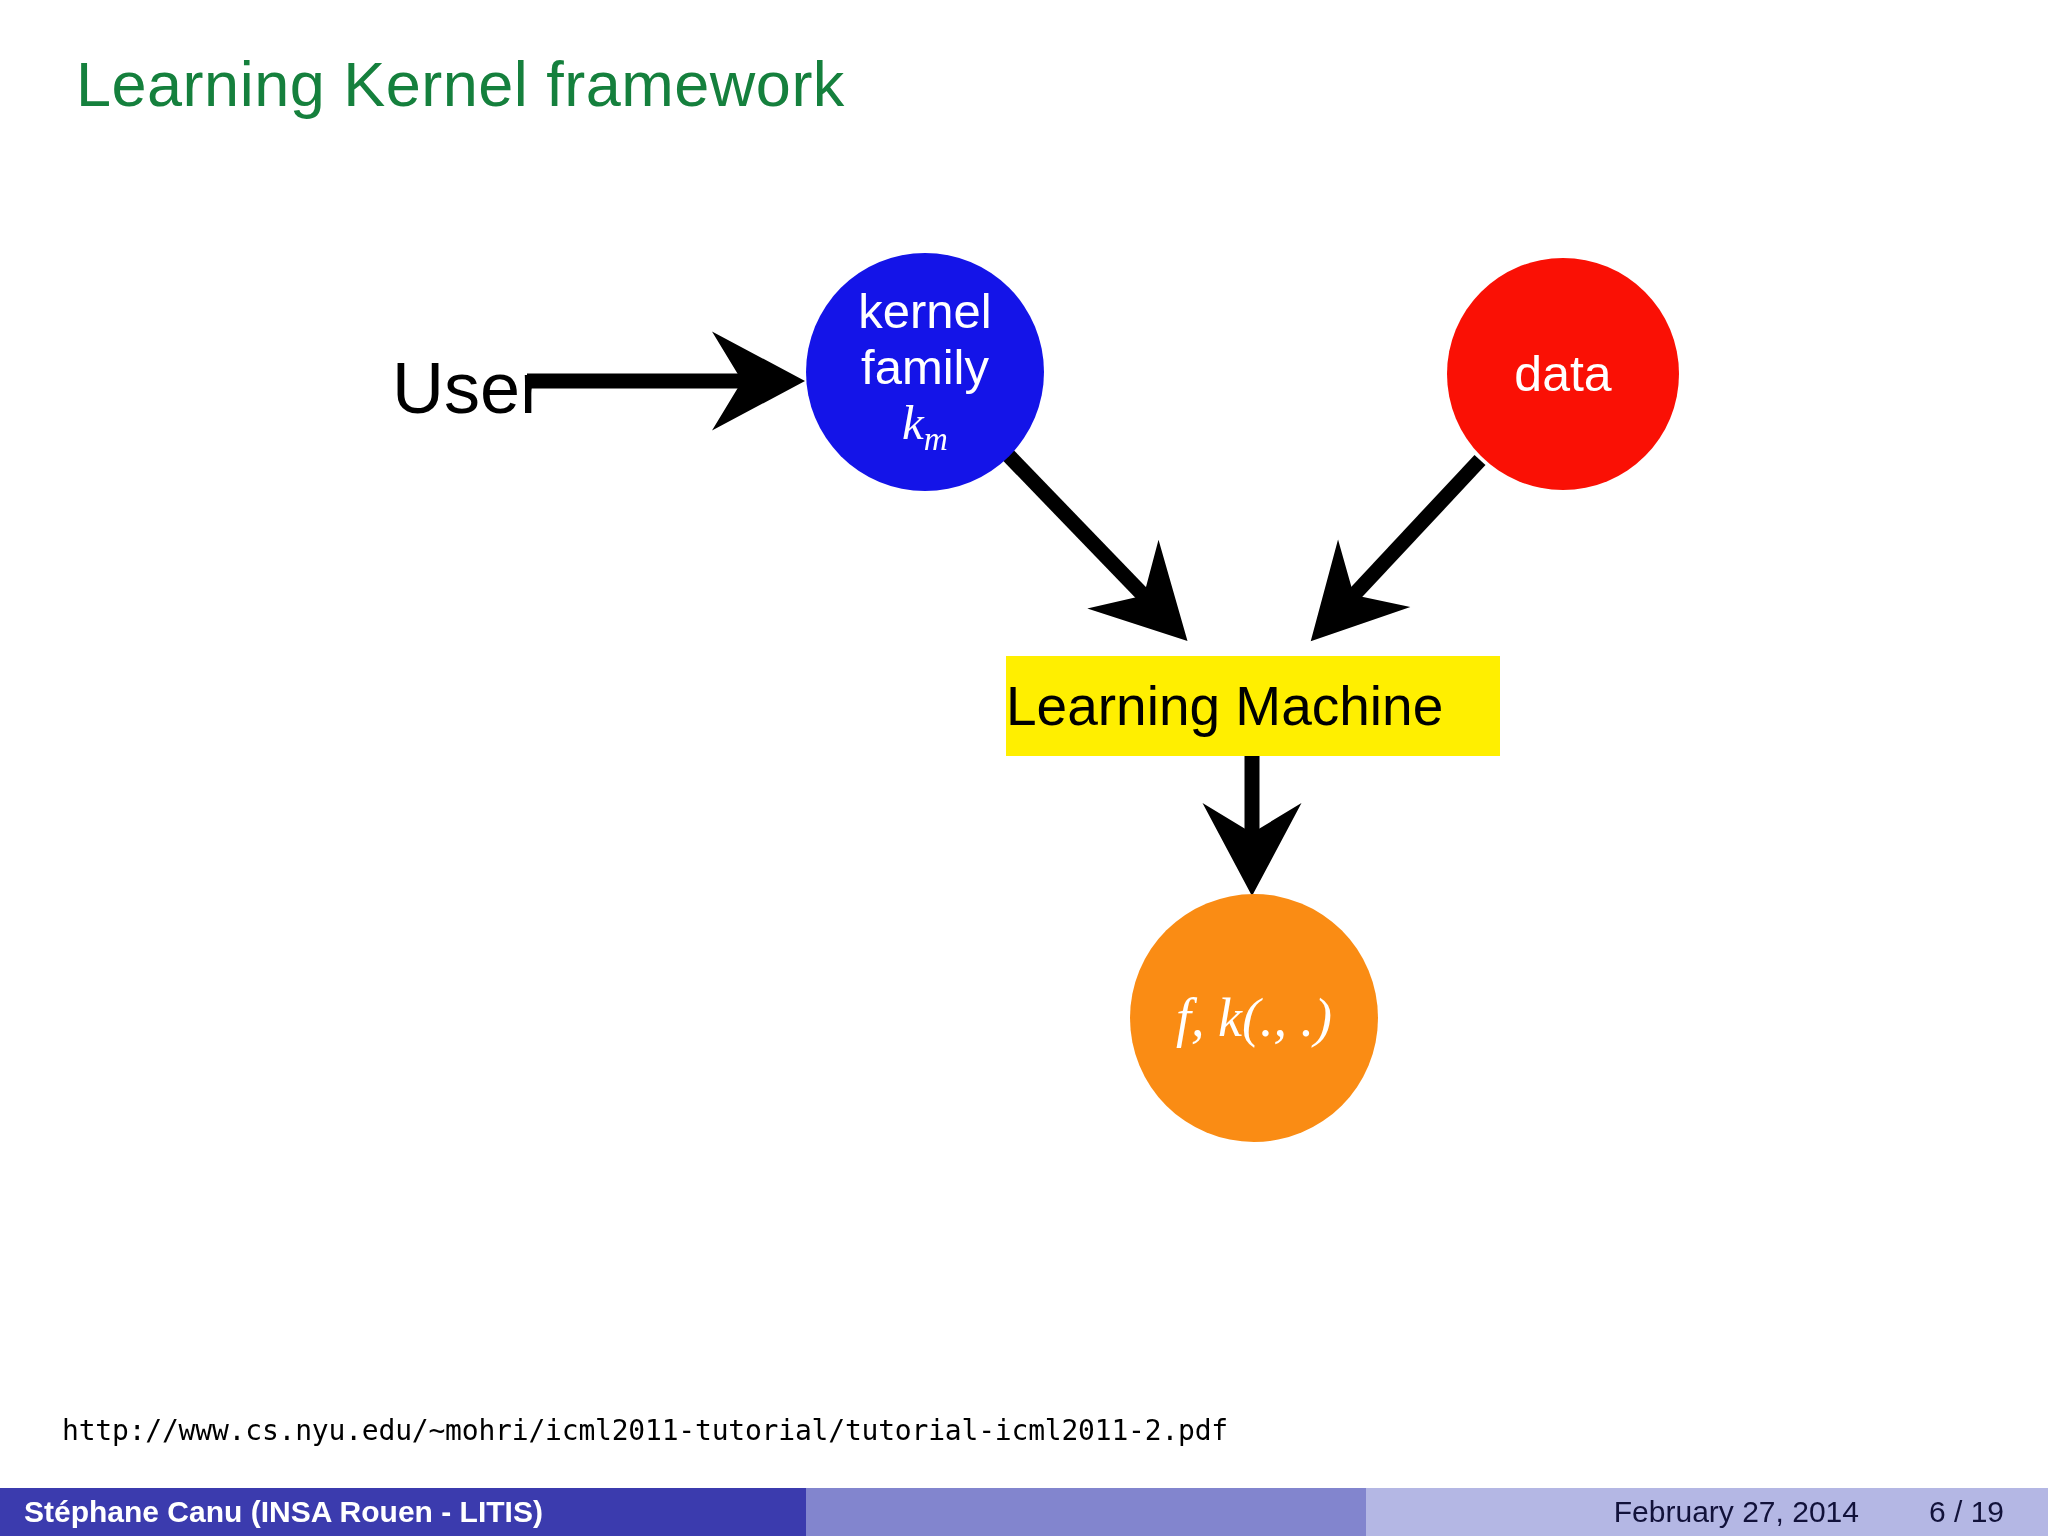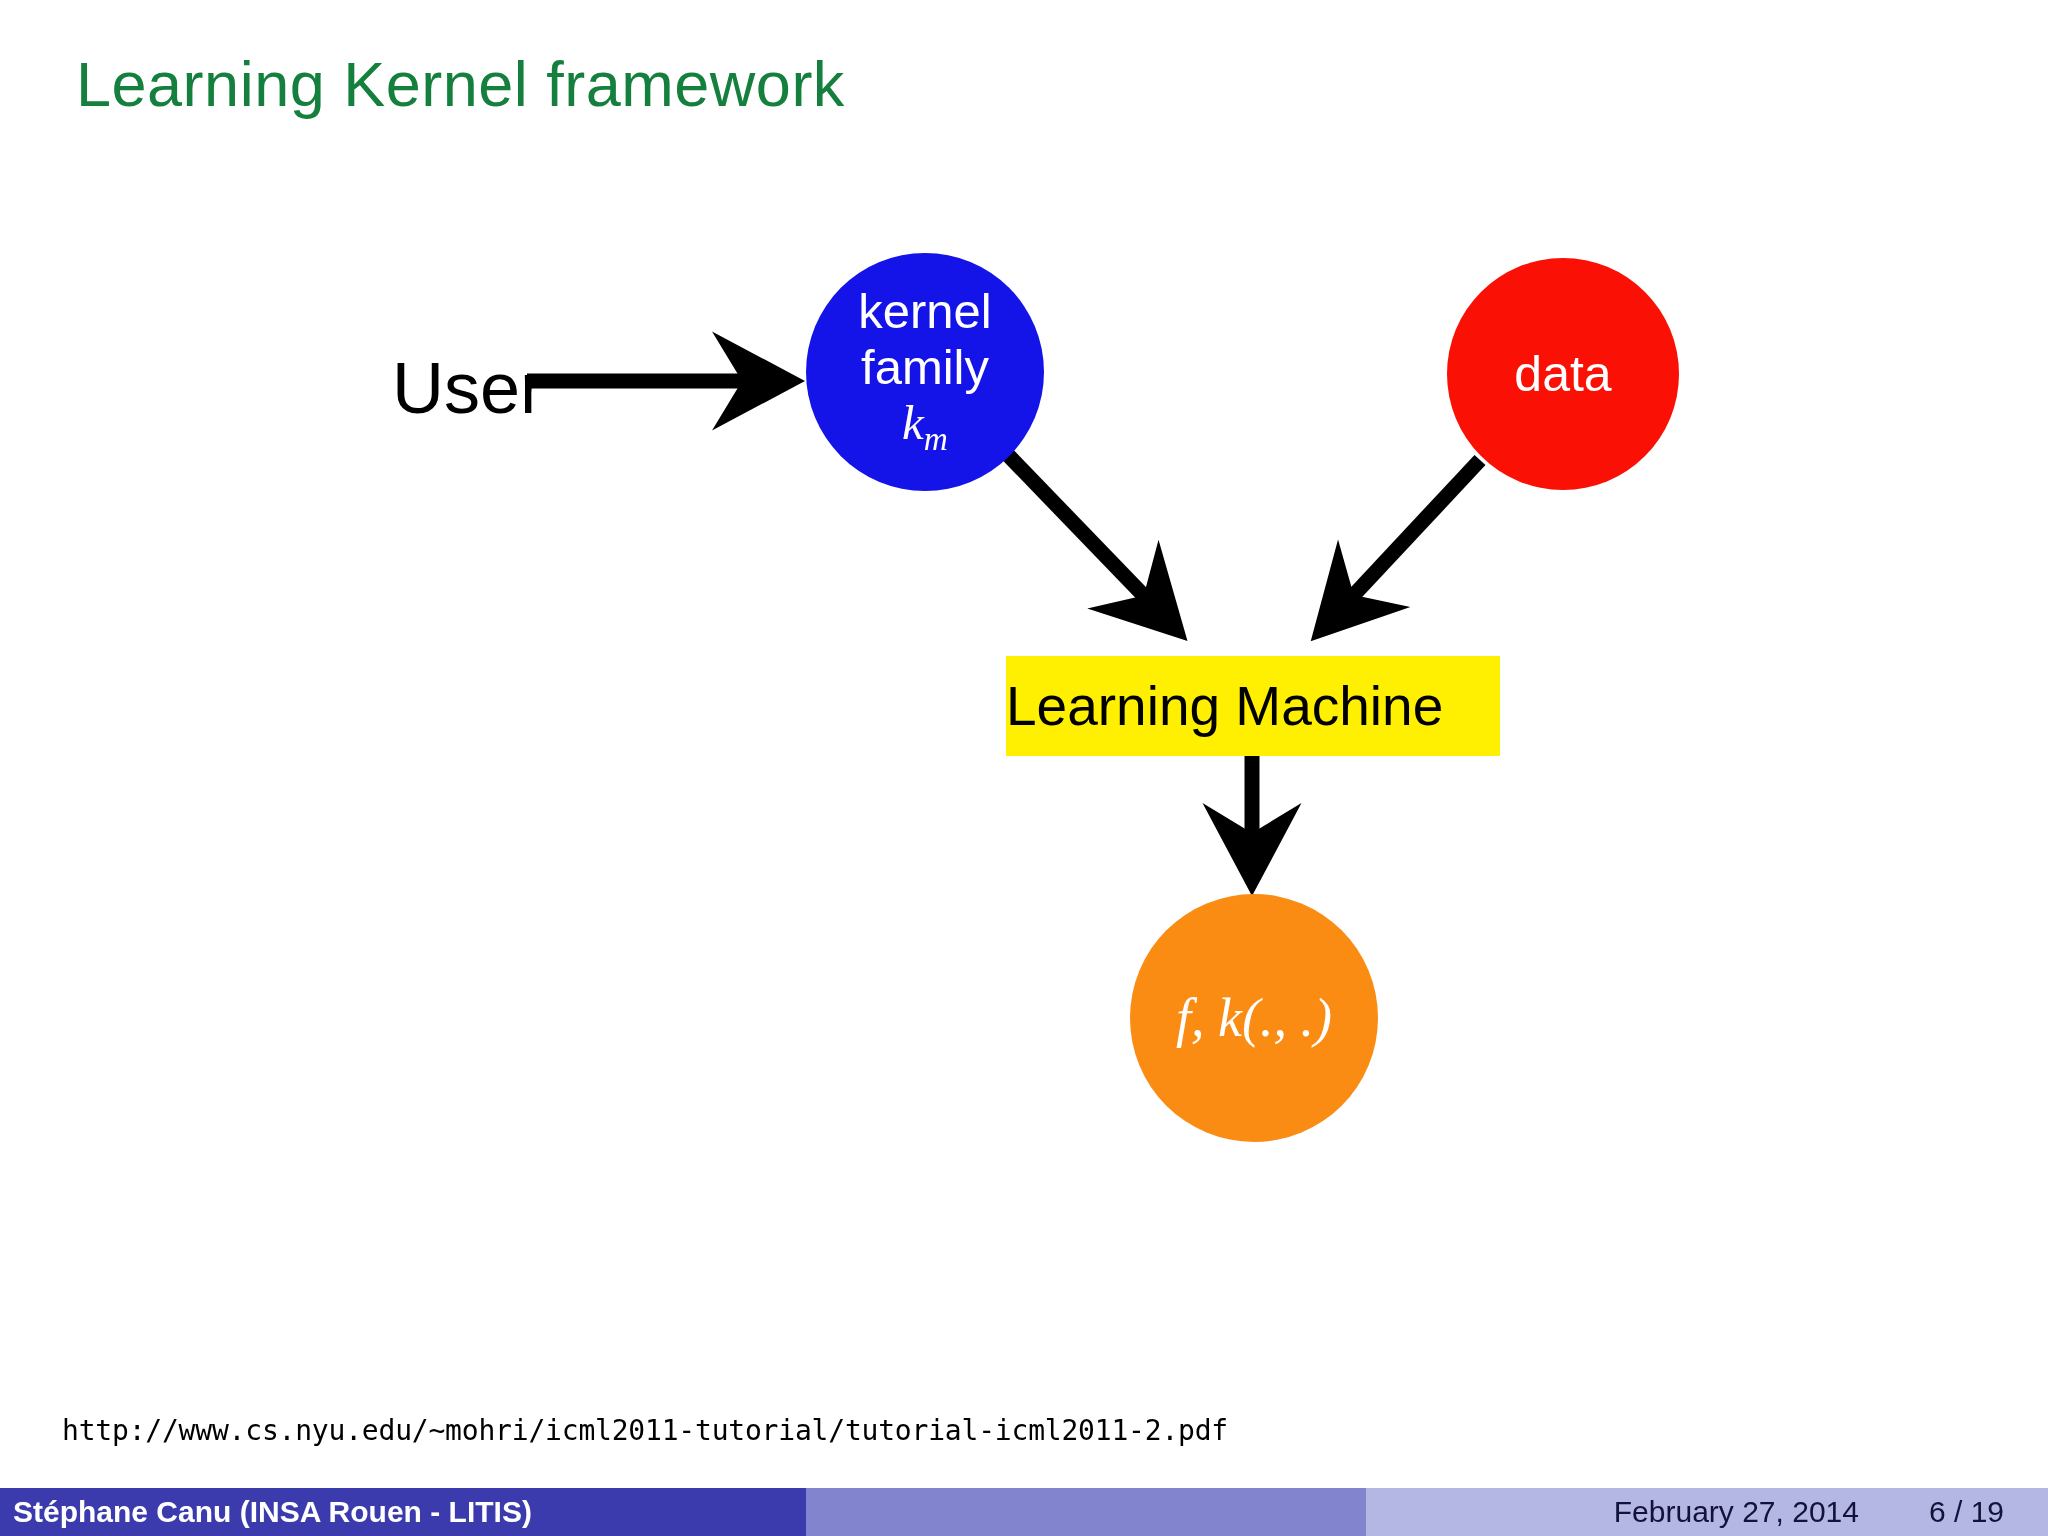--- a/index.html
+++ b/index.html
@@ -173,21 +173,21 @@
     height: 48px;
     display: flex;
     align-items: stretch;
   }
   #footer-author {
     width: 806px;
     background: #3b3bae;
     display: flex;
     align-items: center;
     box-sizing: border-box;
-    padding-left: 13px;
+    padding-left: 24px;
   }
   #footer-author .txt {
     color: #ffffff;
     font-size: 30px;
     font-weight: 700;
     white-space: nowrap;
     font-family: "Liberation Sans", sans-serif;
   }
   #footer-mid {
     width: 560px;

